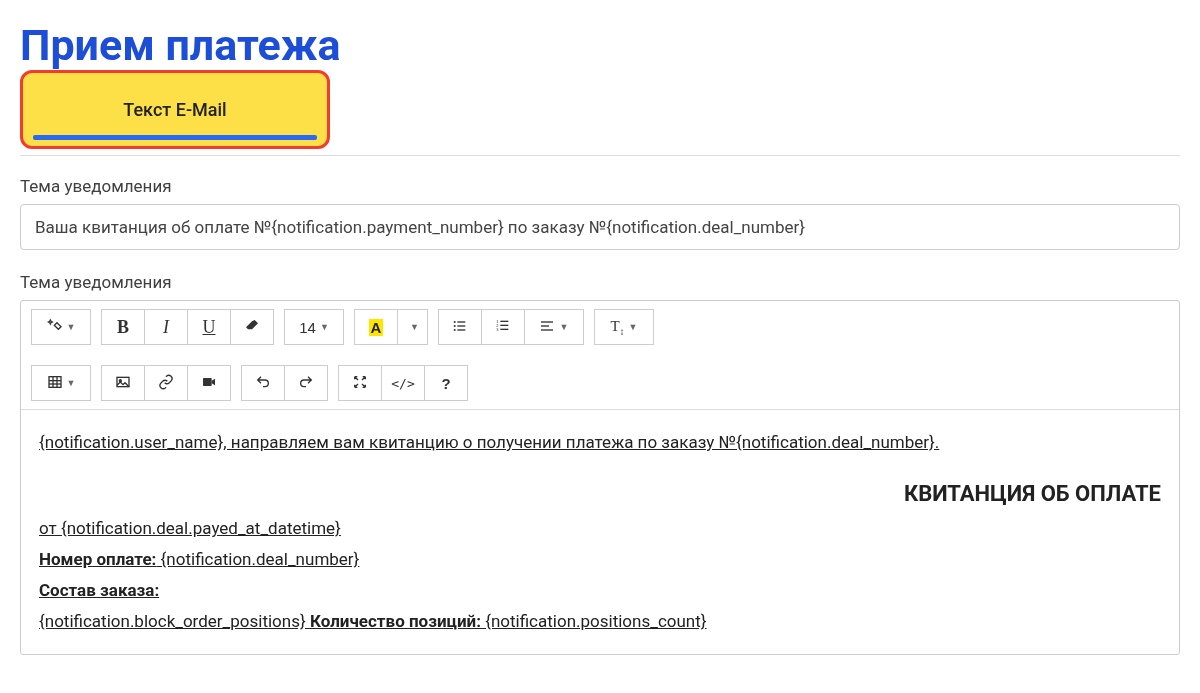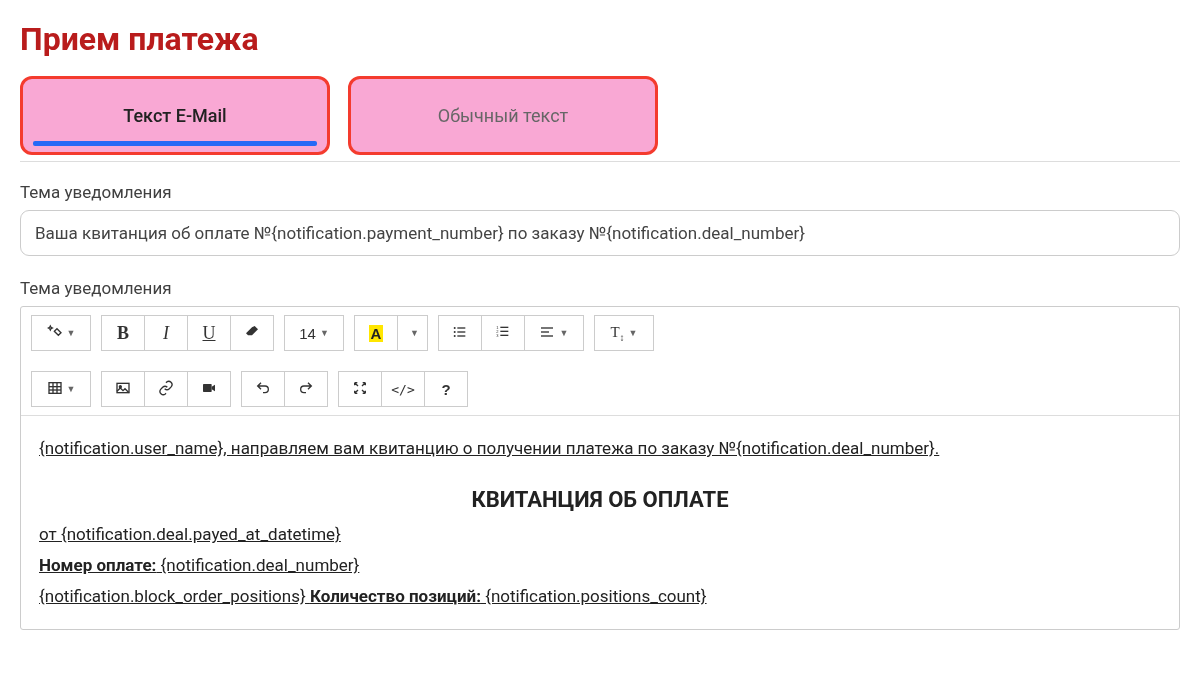--- a/index.html
+++ b/index.html
@@ -1,52 +1,49 @@
 <!DOCTYPE html>
 <html><head>
   <meta charset="utf-8">
   <style>
     * { box-sizing: border-box; margin: 0; padding: 0; }
     body { font-family: -apple-system, BlinkMacSystemFont, "Segoe UI", Roboto, Arial, sans-serif; background: #fff; padding: 20px; width: 1200px; color: #333; }
-    .page-title { font-size: 32px; font-weight: 700; margin-bottom: 18px; color: #b91c1c; }
+    .page-title { font-size: 43px; font-weight: 700; color: #1d4ed8; }
     .tabs-row { display: flex; gap: 18px; border-bottom: 1px solid #ddd; margin-bottom: 20px; position: relative; padding-bottom: 6px; }
-    .tab { position: relative; border: 3px solid #f43b2e; border-radius: 12px; padding: 26px 30px; min-width: 310px; text-align: center; font-size: 18px; color: #666; cursor: pointer; background: #f9a8d4; }
+    .tab { position: relative; border: 3px solid #f43b2e; border-radius: 12px; padding: 26px 30px; min-width: 310px; text-align: center; font-size: 18px; color: #666; cursor: pointer; background: #fde047; }
     .tab.active { color: #222; font-weight: 500; }
     .tab.active::after { content: ""; position: absolute; left: 10px; right: 10px; bottom: 6px; height: 5px; background: #2869f6; border-radius: 2px; }
     .field-label { font-size: 17px; color: #404040; margin-bottom: 8px; }
-    .text-input { width: 100%; border: 1px solid #ccc; border-radius: 9px; padding: 12px 14px; font-size: 17px; color: #444; margin-bottom: 22px; font-family: inherit; }
+    .text-input { width: 100%; border: 1px solid #ccc; border-radius: 4px; padding: 12px 14px; font-size: 17px; color: #444; margin-bottom: 22px; font-family: inherit; }
     .editor-wrap { border: 1px solid #ccc; border-radius: 3px; }
     .toolbar { padding: 8px 10px; border-bottom: 1px solid #ddd; display: flex; flex-wrap: wrap; gap: 10px; }
     .tb-group { display: flex; }
     .tb-btn { border: 1px solid #ccc; background: #fff; min-width: 44px; height: 36px; display: flex; align-items: center; justify-content: center; font-size: 15px; color: #333; cursor: pointer; margin-left: -1px; padding: 0 8px; }
     .tb-btn:first-child { margin-left: 0; }
     .tb-btn.wide { min-width: 60px; }
     .tb-btn .caret { font-size: 9px; margin-left: 4px; color: #666; }
     .tb-btn svg { width: 16px; height: 16px; }
     .font-a { color: #222; font-weight: 700; position: relative; }
     .font-a .hl { background: #ffe600; padding: 0 2px; }
     .editor-body { padding: 16px 18px; font-size: 17px; line-height: 1.7; color: #222; min-height: 200px; overflow: hidden; }
-    .editor-body .center-title { text-align: center; font-weight: 700; font-size: 22px; margin: 18px 0 0; }
+    .editor-body .center-title { text-align: right; font-weight: 700; font-size: 22px; margin: 18px 0 0; }
     .editor-body .right-line { text-align: left; font-size: 17px; }
     .editor-body .bold { font-weight: 700; }
     .editor-body p { margin: 2px 0; text-decoration: underline; }
   </style>
 </head>
 <body>
 
 
 
 <h1 class="page-title">Прием платежа</h1>
 
 <div class="tabs-row">
   <div class="tab active">
     <span>Текст E-Mail</span>
-  </div>
-  <div class="tab">
-    <span>Обычный текст</span>
   </div>
 </div>
 
 <div class="field-label">Тема уведомления</div>
 <input type="text" class="text-input" value="Ваша квитанция об оплате №{notification.payment_number} по заказу №{notification.deal_number}" style="">
 
 <div class="field-label">Тема уведомления</div>
 
 <div class="editor-wrap">
   <div class="toolbar">
@@ -205,19 +202,22 @@
   </div>
 
   <div class="editor-body">
     <p>{notification.user_name}, направляем вам квитанцию о получении платежа по заказу №{notification.deal_number}.</p>
     <div class="center-title">КВИТАНЦИЯ ОБ ОПЛАТЕ</div>
     <p class="right-line">от {notification.deal.payed_at_datetime}</p>
     <p>
       <span class="bold">Номер оплате:</span><span> {notification.deal_number}</span>
     </p>
     <p>
+      <span class="bold">Состав заказа:</span>
+    </p>
+    <p>
       <span>{notification.block_order_positions} </span><span class="bold">Количество позиций:</span><span> {notification.positions_count}</span>
     </p>
   </div>
 </div>
 
 
 
 
 </body></html>

